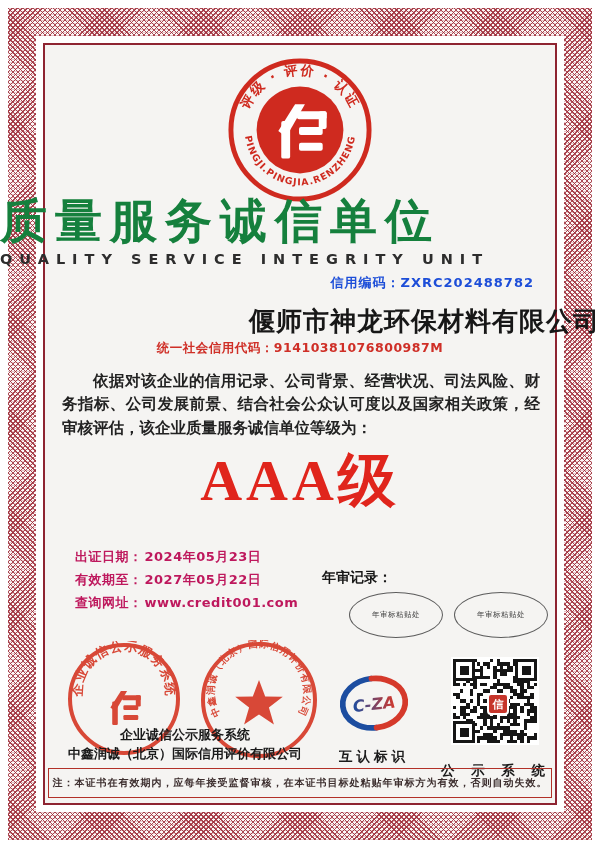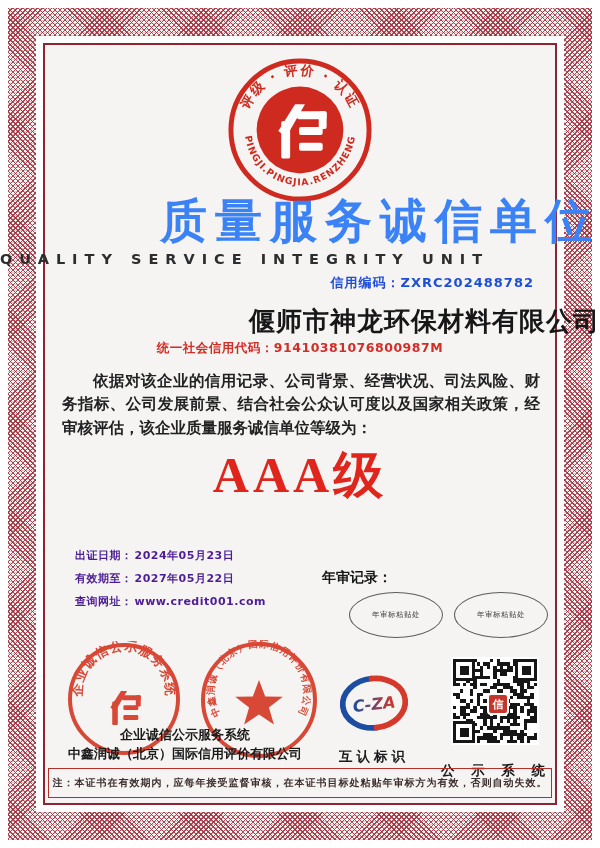--- a/index.html
+++ b/index.html
@@ -10,38 +10,38 @@
     background:
       repeating-linear-gradient(45deg,rgba(158,43,56,.85) 0 1px,transparent 1px 3.5px),
       repeating-linear-gradient(-45deg,rgba(158,43,56,.85) 0 1px,transparent 1px 3.5px),
       repeating-linear-gradient(0deg,rgba(158,43,56,.25) 0 1px,transparent 1px 3px),
       #fdf9f8;}
   .band-cut{position:absolute;inset:36px;background:#fff;}
   .frame{position:absolute;inset:43px;border:2px solid #8e2431;background:#f5f4f2;}
   
   .seal-top{position:absolute;left:226px;top:56px;width:148px;height:148px;}
   
-  .title{position:absolute;left:0;right:0;top:190px;text-align:right;
-    font-size:47px;font-weight:900;letter-spacing:8px;color:#3b82f6;white-space:nowrap;}
+  .title{position:absolute;left:0;right:0;top:190px;text-align:left;
+    font-size:47px;font-weight:900;letter-spacing:8px;color:#15803d;white-space:nowrap;}
   .subtitle{position:absolute;left:0;right:0;top:251px;
     font-size:14.5px;font-weight:700;letter-spacing:7px;color:#2d2d2d;white-space:nowrap;}
   .credit-line{position:absolute;right:66px;top:274px;font-size:13px;font-weight:700;
     color:#1d4ed8;letter-spacing:1px;}
   .company{position:absolute;left:0;right:0;top:304px;text-align:right;
     font-size:26px;font-weight:900;color:#171717;letter-spacing:1px;}
   .uscc{position:absolute;left:0;right:0;top:340px;text-align:center;
     font-size:12.5px;font-weight:700;color:#cf2f27;letter-spacing:.5px;}
   .body-par{position:absolute;left:62px;right:60px;top:370px;font-size:15.5px;
     font-weight:700;color:#222;line-height:1.5;text-align:justify;text-indent:2em;}
   .grade{position:absolute;left:0;right:0;top:442px;text-align:center;
-    font-family:"Liberation Serif","DejaVu Serif",serif;font-size:50px;font-weight:900;
+    font-family:"Liberation Serif","DejaVu Serif",serif;font-size:58px;font-weight:900;
     color:#e0251c;letter-spacing:4px;}
   
   .fields{position:absolute;left:75px;top:548px;}
-  .field{height:23px;font-size:11px;font-weight:700;color:#4c1d95;letter-spacing:.5px;}
+  .field{height:23px;font-size:13px;font-weight:700;color:#be185d;letter-spacing:.5px;}
   .field .v{margin-left:2px;}
   .annual-label{position:absolute;left:322px;top:569px;font-size:14px;font-weight:800;color:#171717;text-align:right;}
   .sticker{position:absolute;width:92px;height:44px;border:1.5px solid #5c5c5c;border-radius:50%;
     display:flex;align-items:center;justify-content:center;font-size:7.5px;color:#444;
     letter-spacing:.5px;background:transparent;}
   .sticker.s1{left:349px;top:592px;}
   .sticker.s2{left:454px;top:592px;}
   
   .seal-left{position:absolute;left:66px;top:641px;width:116px;height:116px;opacity:.92;}
   .seal-right{position:absolute;left:199px;top:640px;width:120px;height:120px;opacity:.92;}

